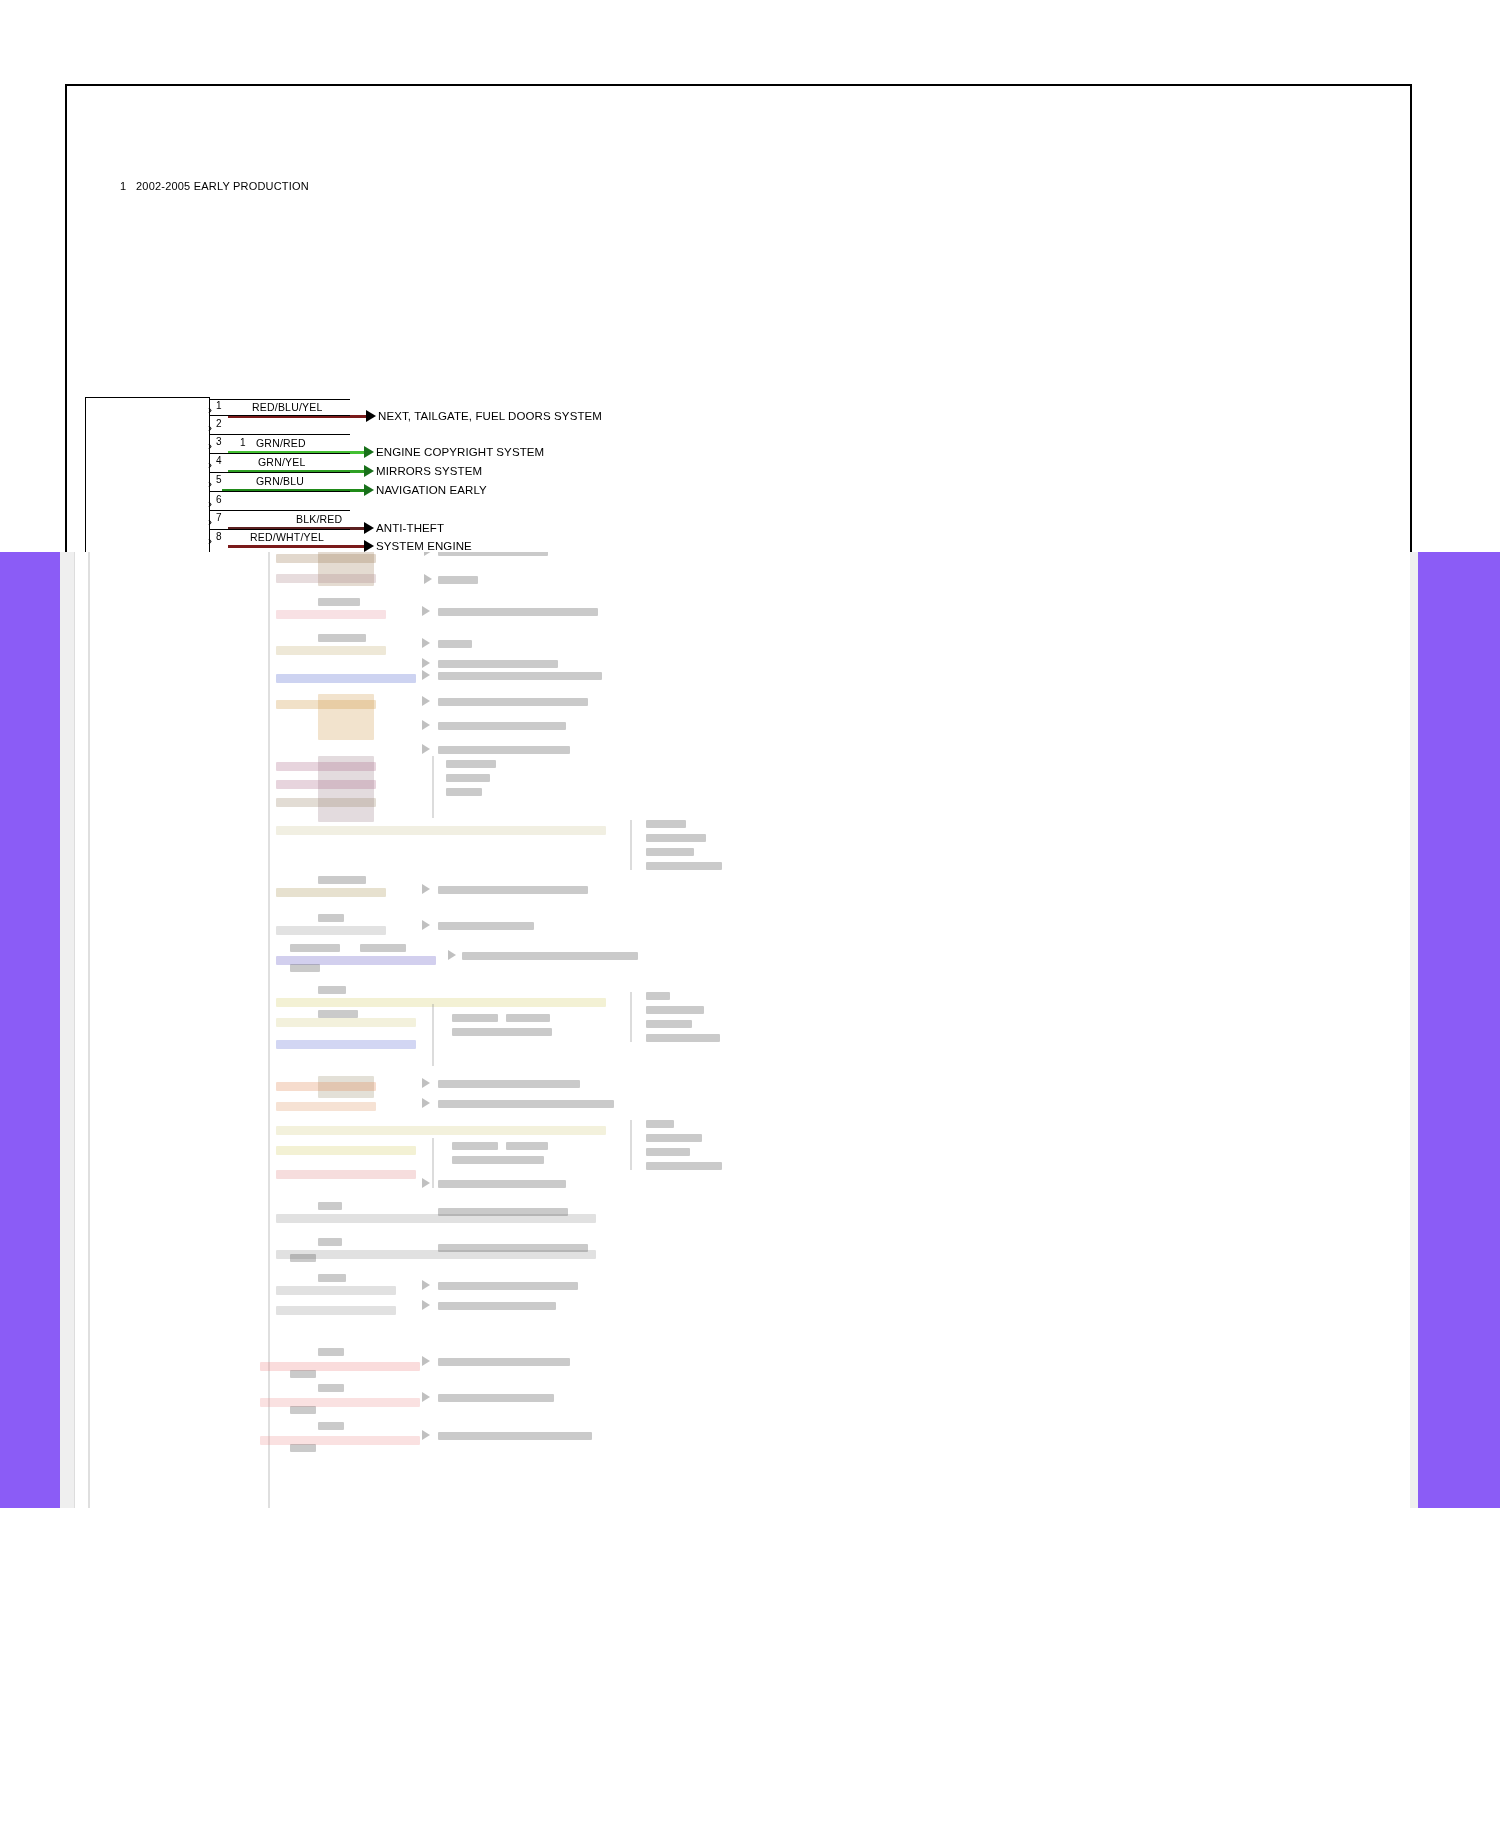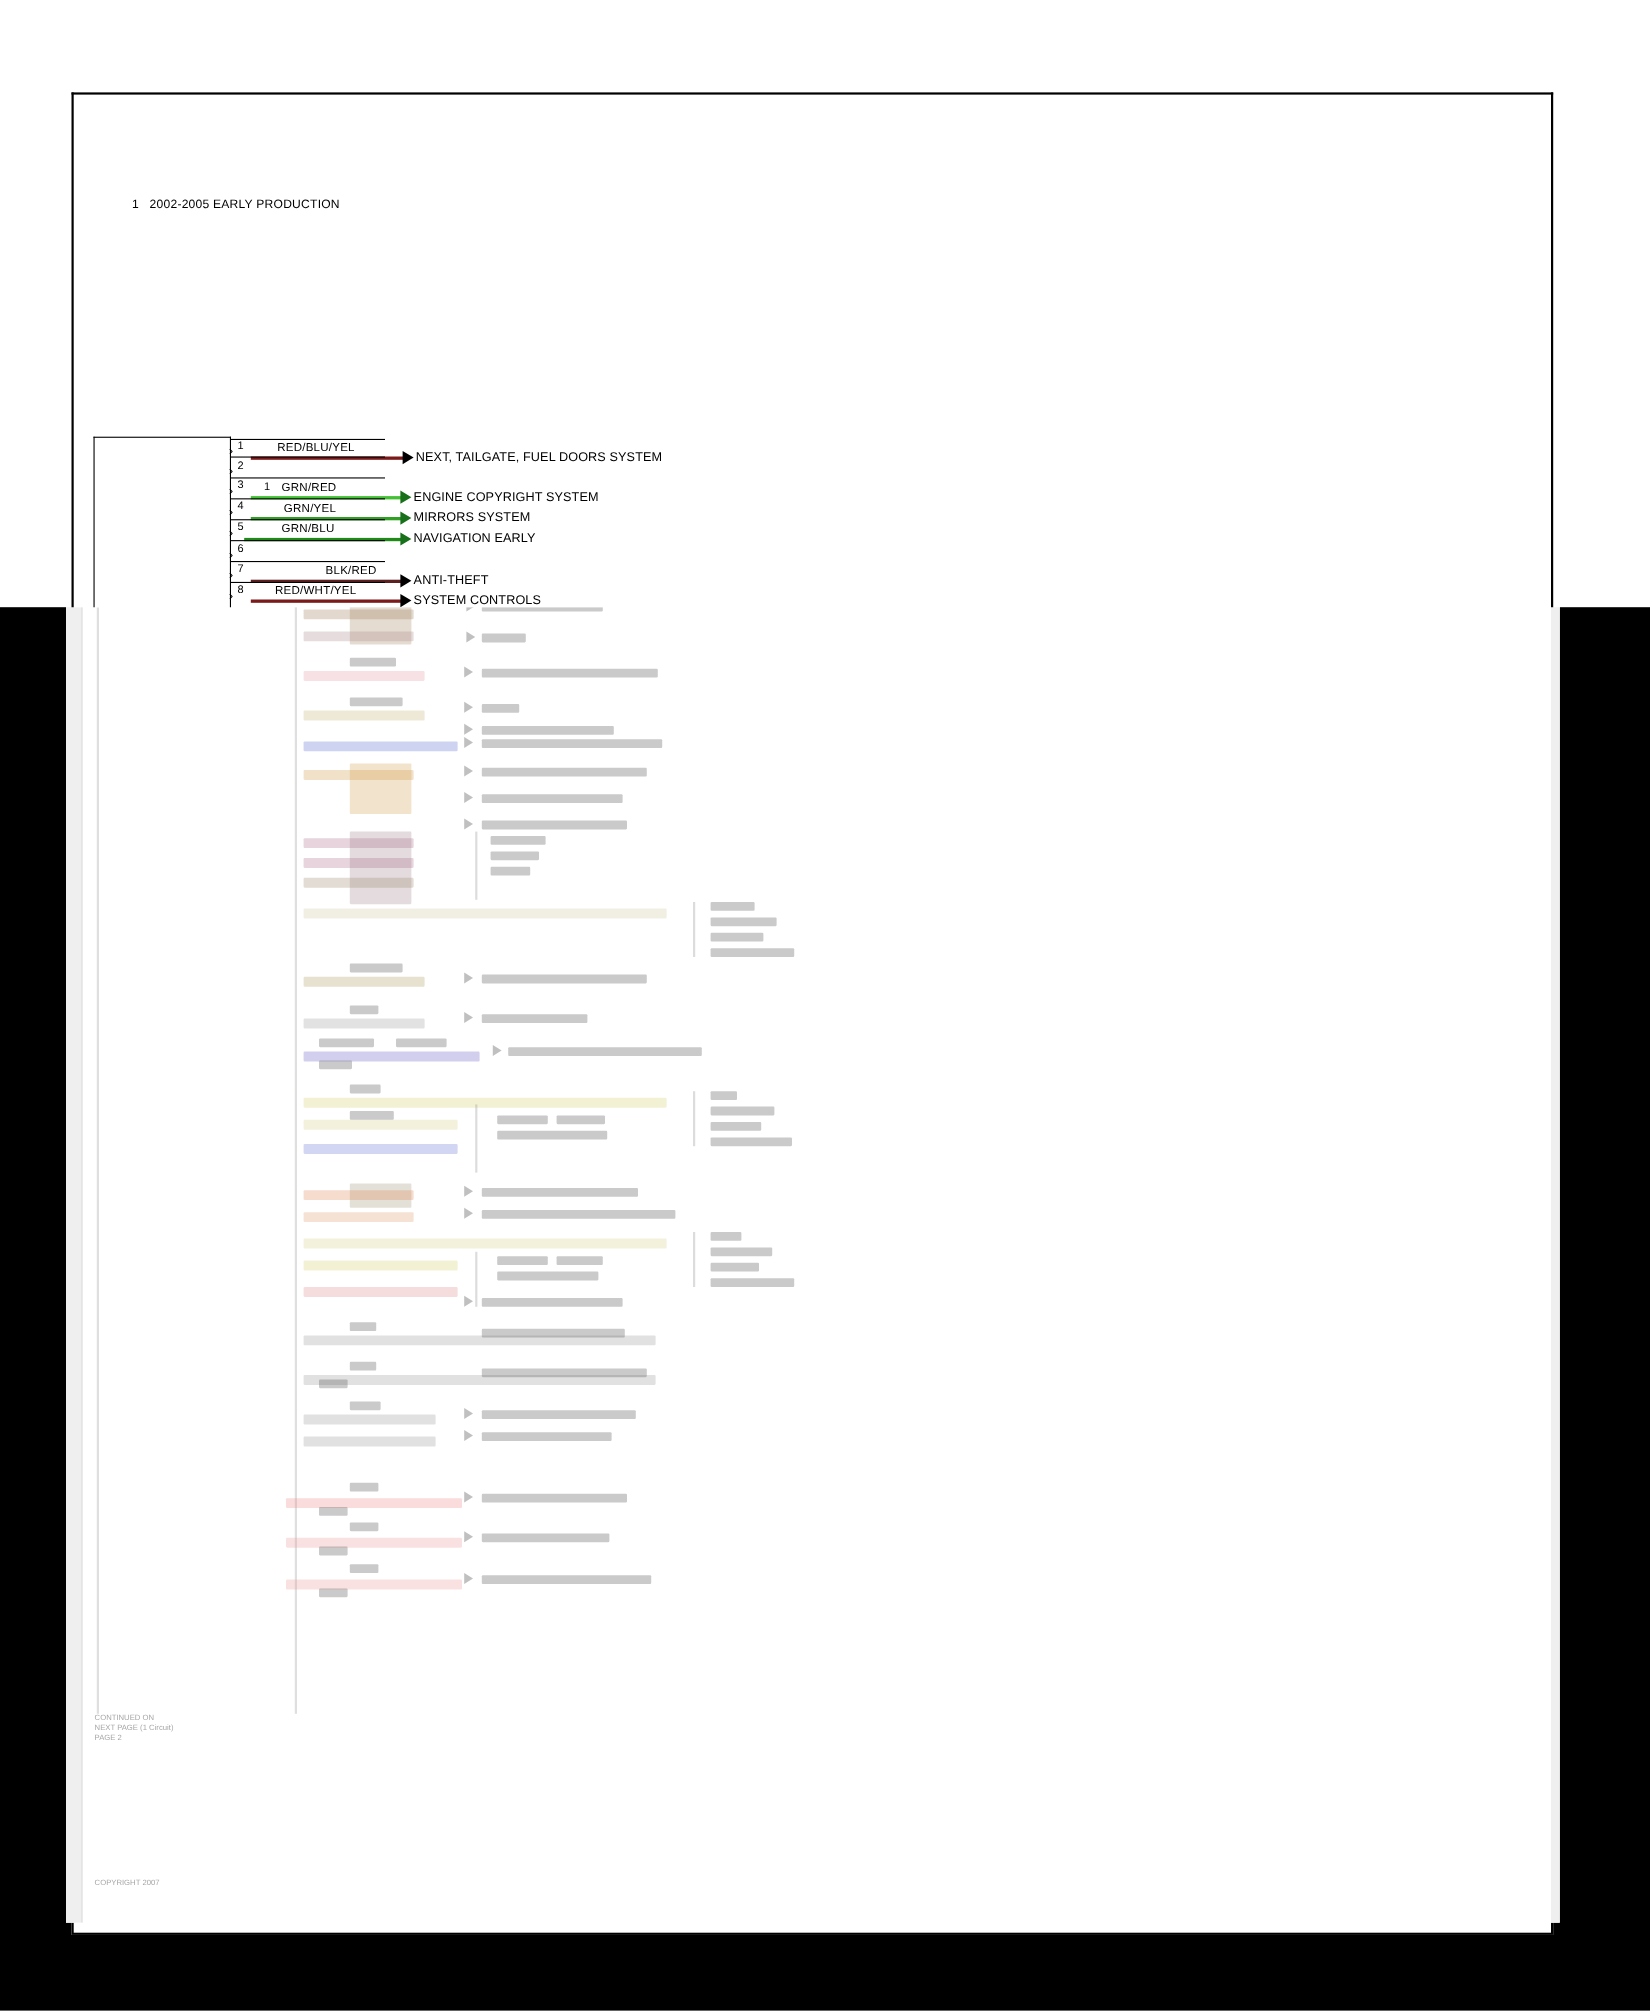--- a/index.html
+++ b/index.html
@@ -4,22 +4,22 @@
 <style>
   html, body {
     margin: 0;
     padding: 0;
     background: #ffffff;
     font-family: "Liberation Sans", sans-serif;
   }
   #page {
     position: relative;
     width: 1500px;
-    height: 1828px;
-    background: #000000;
+    height: 1508px;
+    background: #8b5cf6;
     overflow: hidden;
   }
   
   .sheet-border {
     position: absolute;
     left: 65px;
     top: 84px;
     width: 1347px;
     height: 1675px;
     border: 2px solid #000000;
@@ -410,16 +410,16 @@
     <div class="wire-label" style="left:254px; top:513px;padding-left:42px;">BLK/RED</div>
     <div class="arrow-head" style="left:364px; top:522px; border-left:10px solid #000000;"></div>
     <div class="dest-label" style="left:376px; top:522px;">ANTI-THEFT</div>
 
     <div class="pin-sep" style="left:210px; top:529px;"></div>
     <div class="pin-num" style="left:216px; top:532px;">8</div>
     <div class="pin-brk" style="left:208px; top:535px;">›</div>
     <div class="wire" style="left:228px; top:545px; width:138px; background:#7a1a1a;"></div>
     <div class="wire-label" style="left:250px; top:531px;">RED/WHT/YEL</div>
     <div class="arrow-head" style="left:364px; top:540px; border-left:10px solid #000000;"></div>
-    <div class="dest-label" style="left:376px; top:540px;">SYSTEM CONTROLS</div>
+    <div class="dest-label" style="left:376px; top:540px;">SYSTEM ENGINE</div>
   </div>
 
 </div>
 
 </body></html>

